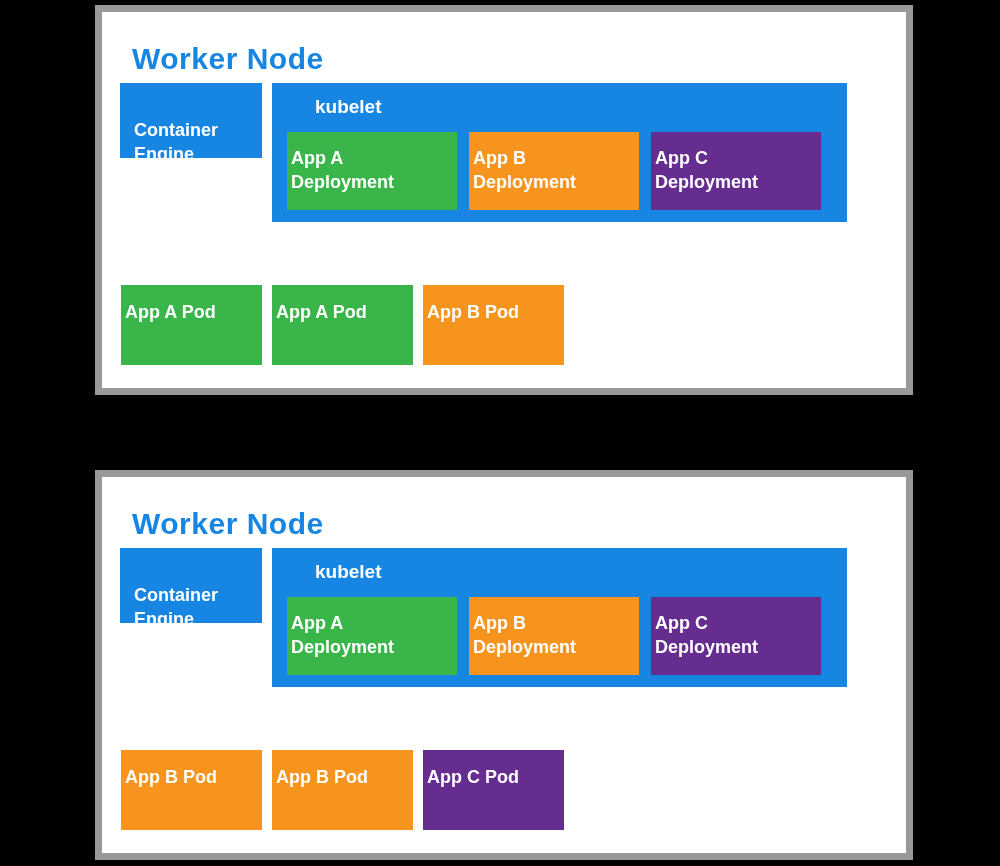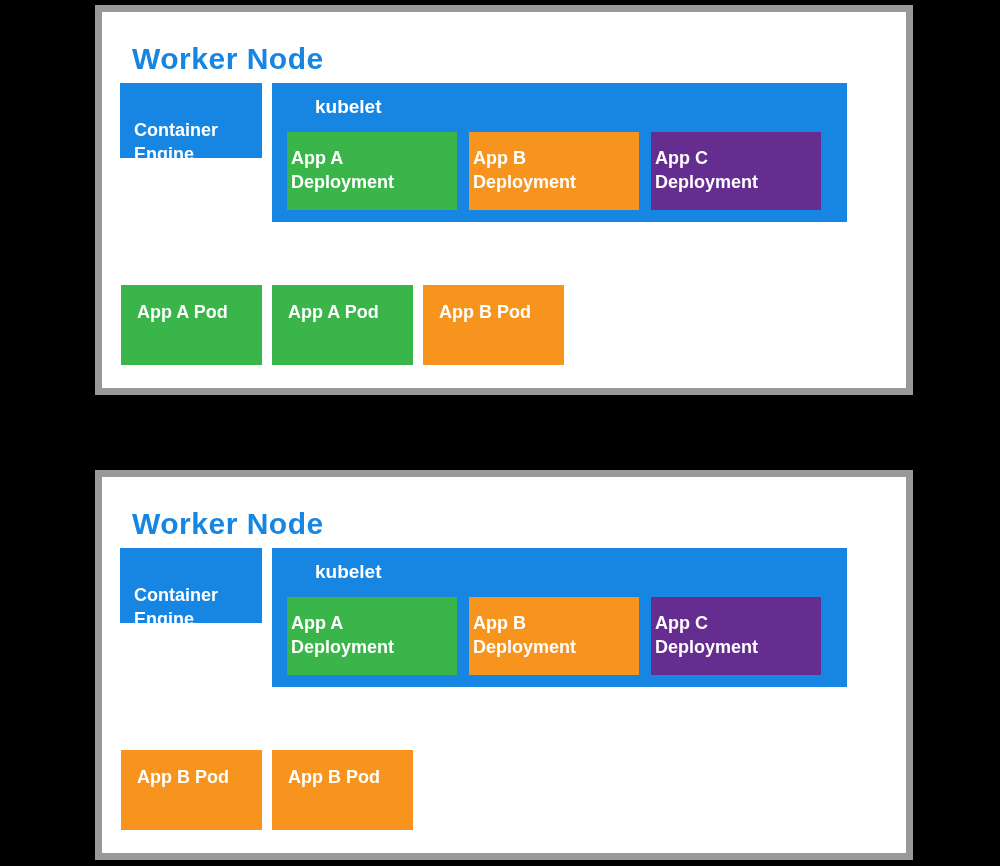--- a/index.html
+++ b/index.html
@@ -101,21 +101,21 @@
     position: absolute;
     left: 19px;
     top: 273px;
     display: flex;
     gap: 10px;
   }
   .pod-box {
     width: 141px;
     height: 80px;
     box-sizing: border-box;
-    padding: 17px 0 0 16px;
+    padding: 17px 0 0 4px;
     color: #ffffff;
     font-weight: 700;
     font-size: 18px;
     white-space: nowrap;
   }
 </style>
 </head>
 <body>
 
 <div class="canvas">
@@ -185,16 +185,19 @@
       </div>
     </div>
 
     <div class="pods-row">
       <div class="pod-box" style="background-color: rgb(247, 148, 30);">
         <span>App B Pod</span>
       </div>
       <div class="pod-box" style="background-color: rgb(247, 148, 30);">
         <span>App B Pod</span>
       </div>
+      <div class="pod-box" style="background-color: rgb(102, 45, 145);">
+        <span>App C Pod</span>
+      </div>
     </div>
   </section>
 
 </div>
 
 </body></html>

